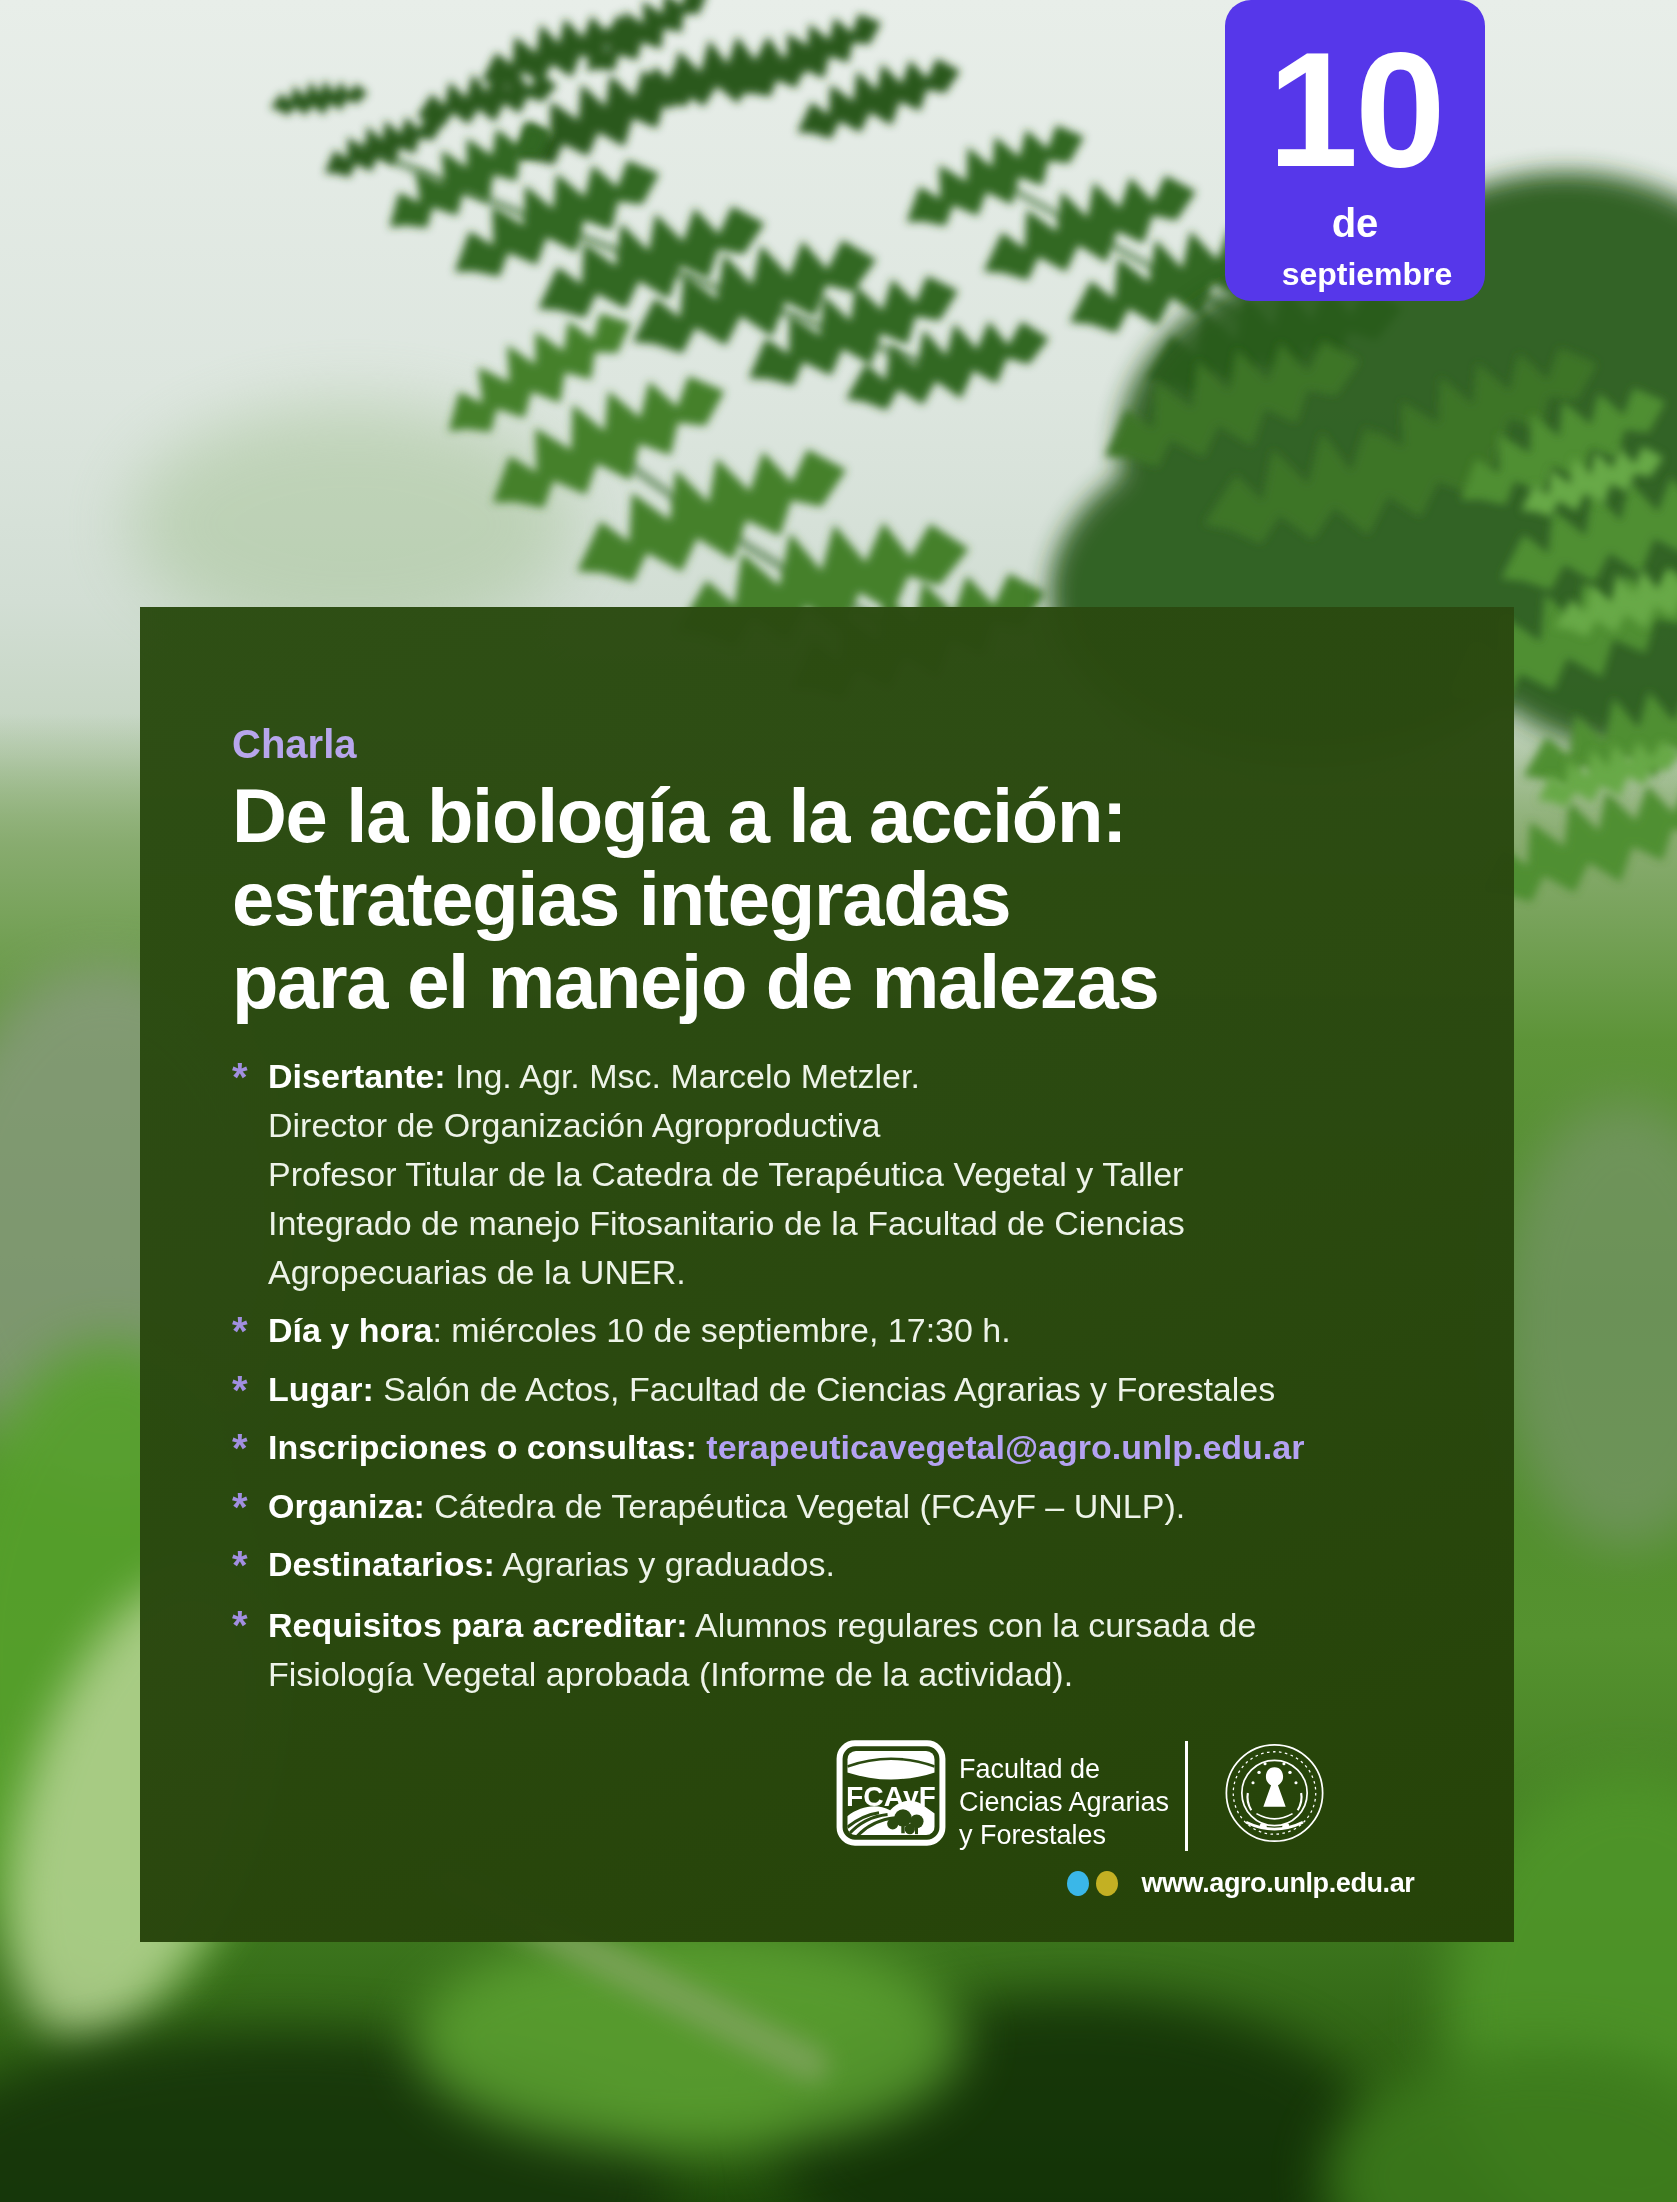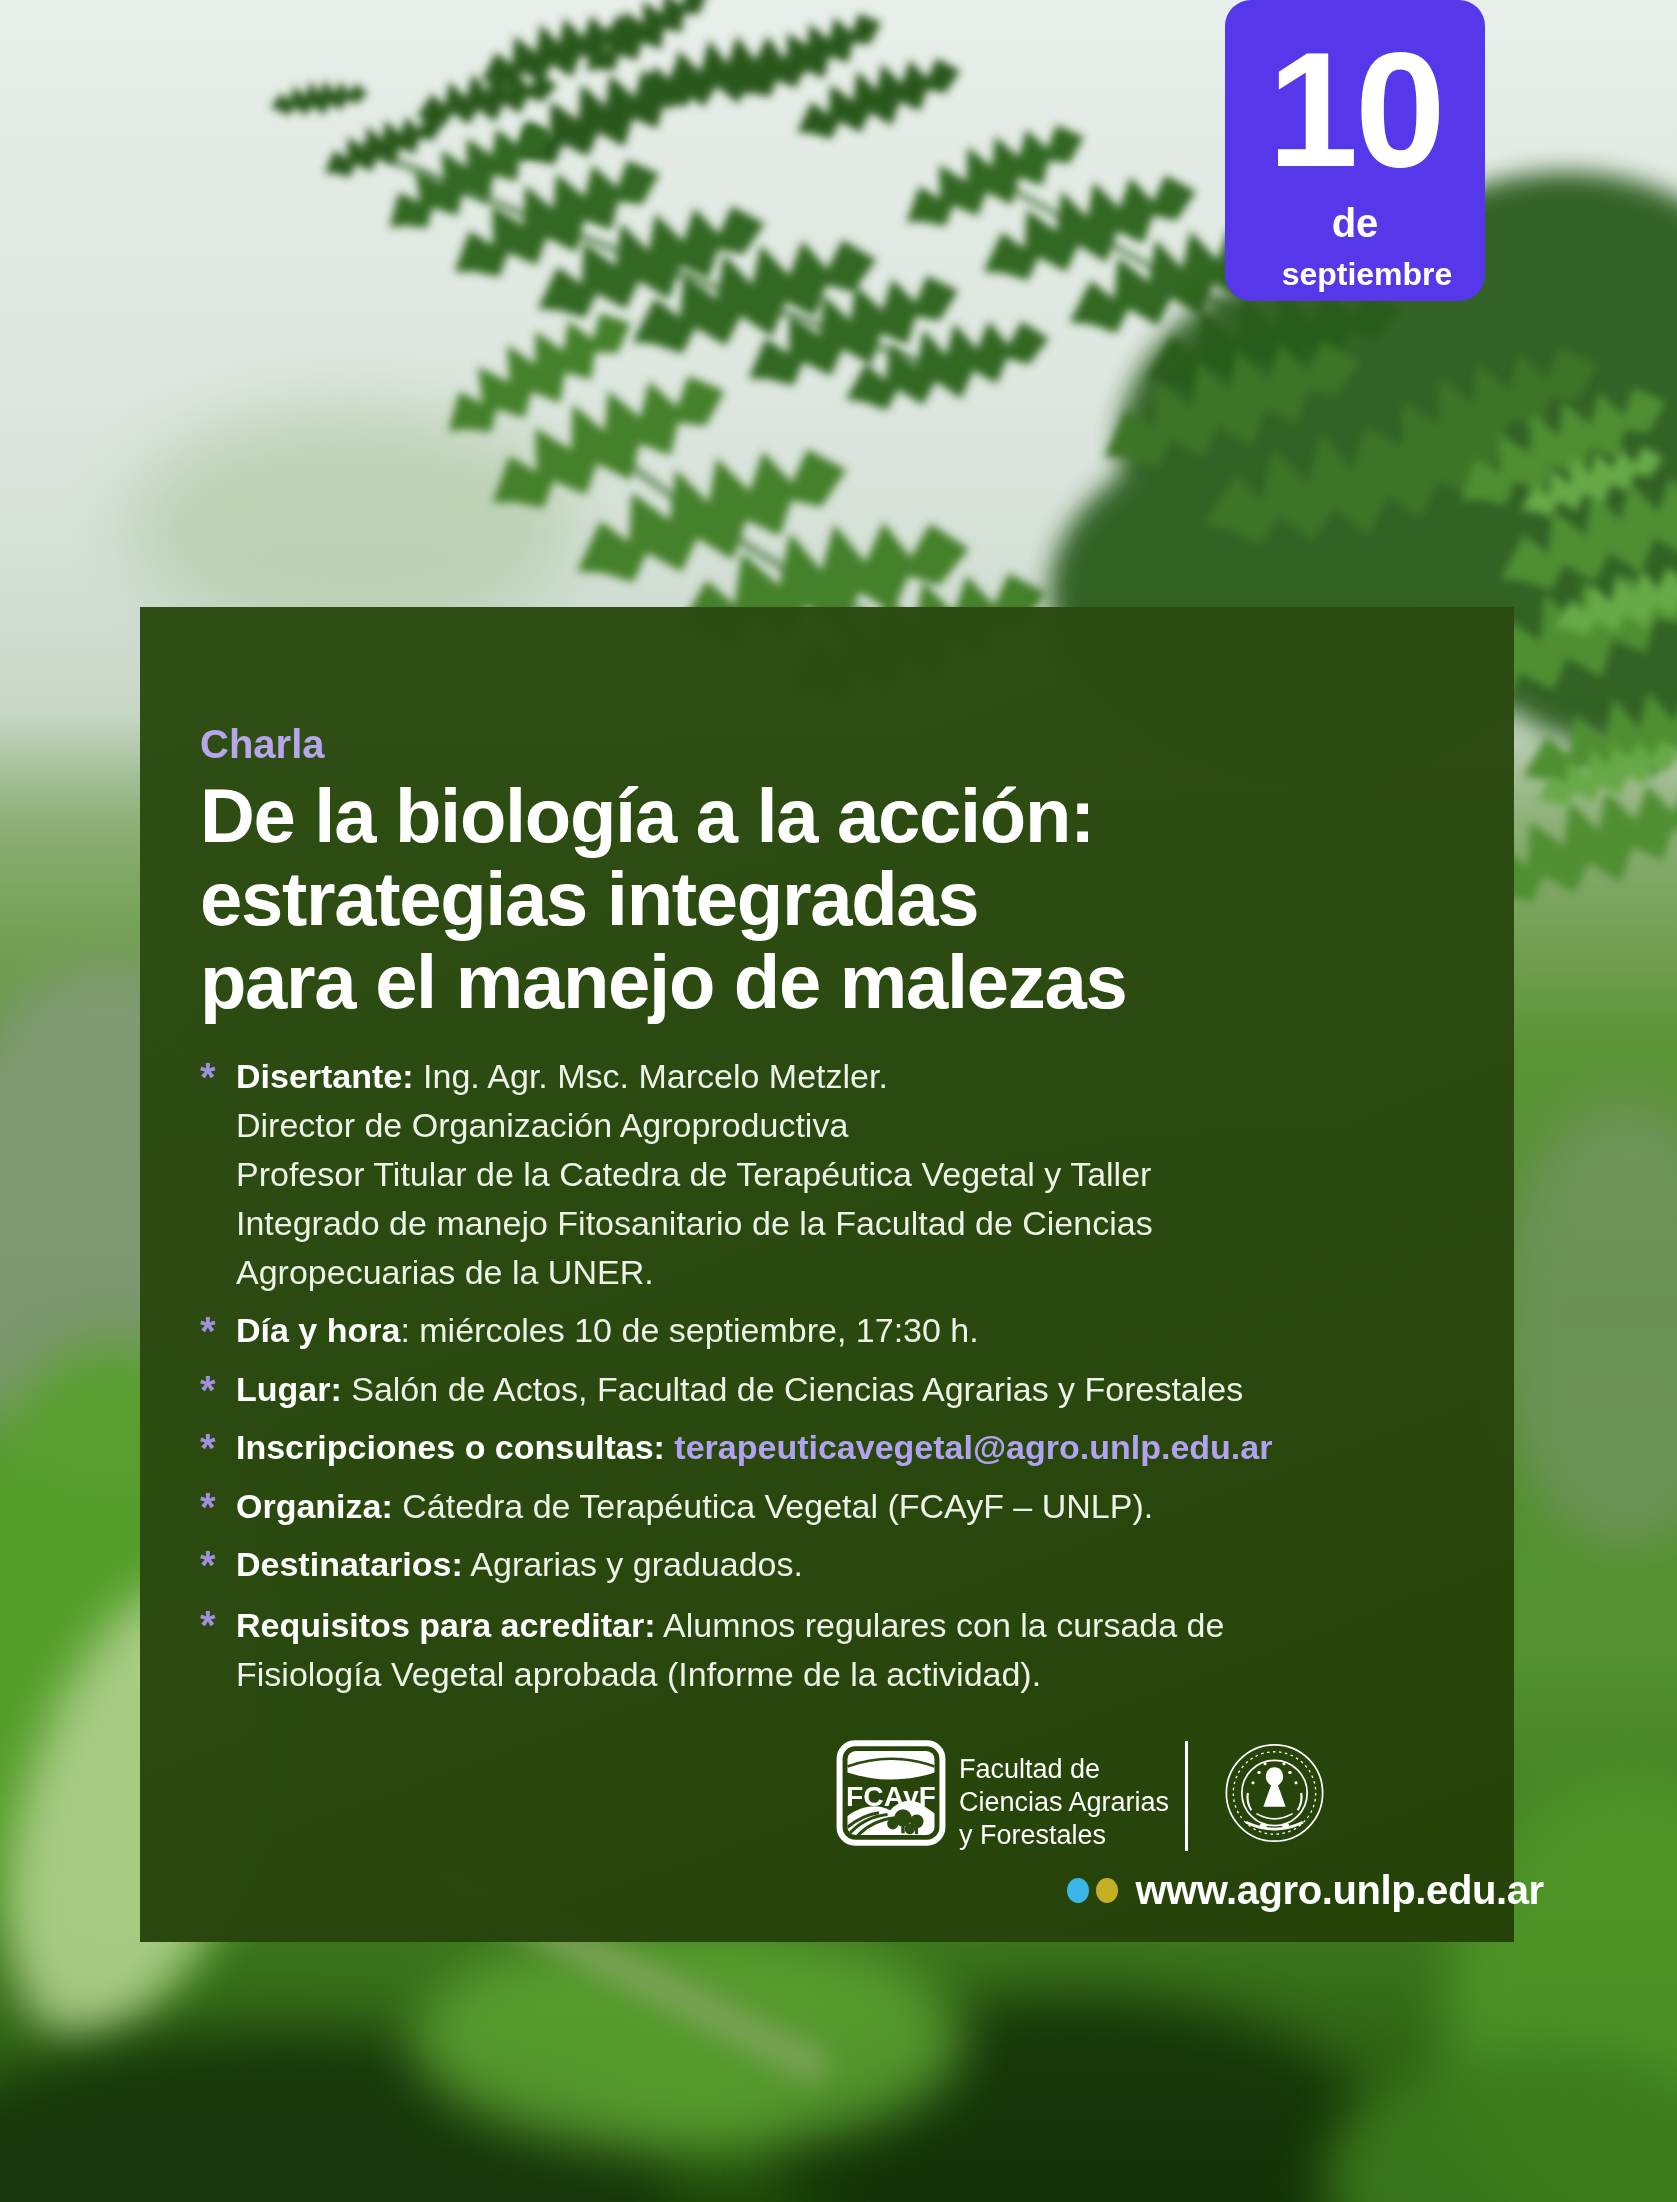--- a/index.html
+++ b/index.html
@@ -42,21 +42,21 @@
     background:#5637ea;color:#fff;text-align:center;z-index:5;border-radius:26px;
   }
   .badge .day{font-size:163px;line-height:163px;font-weight:bold;padding-top:27.5px;letter-spacing:-3.4px;}
   .badge .de{font-size:40px;line-height:45px;font-weight:bold;margin-top:10.3px;}
   .badge .month{font-size:32px;line-height:46px;font-weight:bold;margin-top:5.2px;letter-spacing:0px;margin-left:24px;}
 
   
   .panel{
     position:absolute;left:140px;top:607px;width:1374px;height:1335px;z-index:4;
     background:linear-gradient(160deg,rgba(44,76,18,.985) 0%,rgba(42,72,15,.985) 55%,rgba(37,66,8,.985) 100%);
-    box-sizing:border-box;padding:115px 60px 0 60px;color:#fff;
+    box-sizing:border-box;padding:115px 60px 0 92px;color:#fff;
   }
   .kicker{font-size:40px;line-height:45px;font-weight:bold;color:#b7a6ec;}
   .title{
     margin:6.9px 0 29px 0;font-size:76px;line-height:83px;font-weight:800;
     letter-spacing:-1.3px;color:#ffffff;white-space:pre-line;
   }
   ul.details{list-style:none;margin:0;padding:0;}
   .item{
     position:relative;padding-left:36px;margin:0 0 9.5px 0;
     font-size:34px;line-height:49px;color:#edf3e8;
@@ -81,21 +81,21 @@
   .unlp-name{
     position:absolute;left:1194px;top:1156px;font-size:25px;line-height:30px;
     color:#fff;letter-spacing:0.4px;white-space:pre-line;
   }
   .website{
     position:absolute;left:927px;top:1261px;display:flex;align-items:center;gap:7.7px;
   }
   .dot{width:21.5px;height:25px;border-radius:50%;}
   .dot-blue{background:#3ab7e8;}
   .dot-yellow{background:#c3b023;}
-  .website .url{font-size:40px;font-weight:bold;color:#fff;margin-left:10px;letter-spacing:-0.4px;}
+  .website .url{font-size:27px;font-weight:bold;color:#fff;margin-left:16px;letter-spacing:-0.4px;}
 </style>
 </head>
 <body>
 
 <div class="poster">
 
   <div class="sky"></div>
   <div class="field"></div>
   <div class="blob b1"></div>
   <div class="blob b2"></div>

